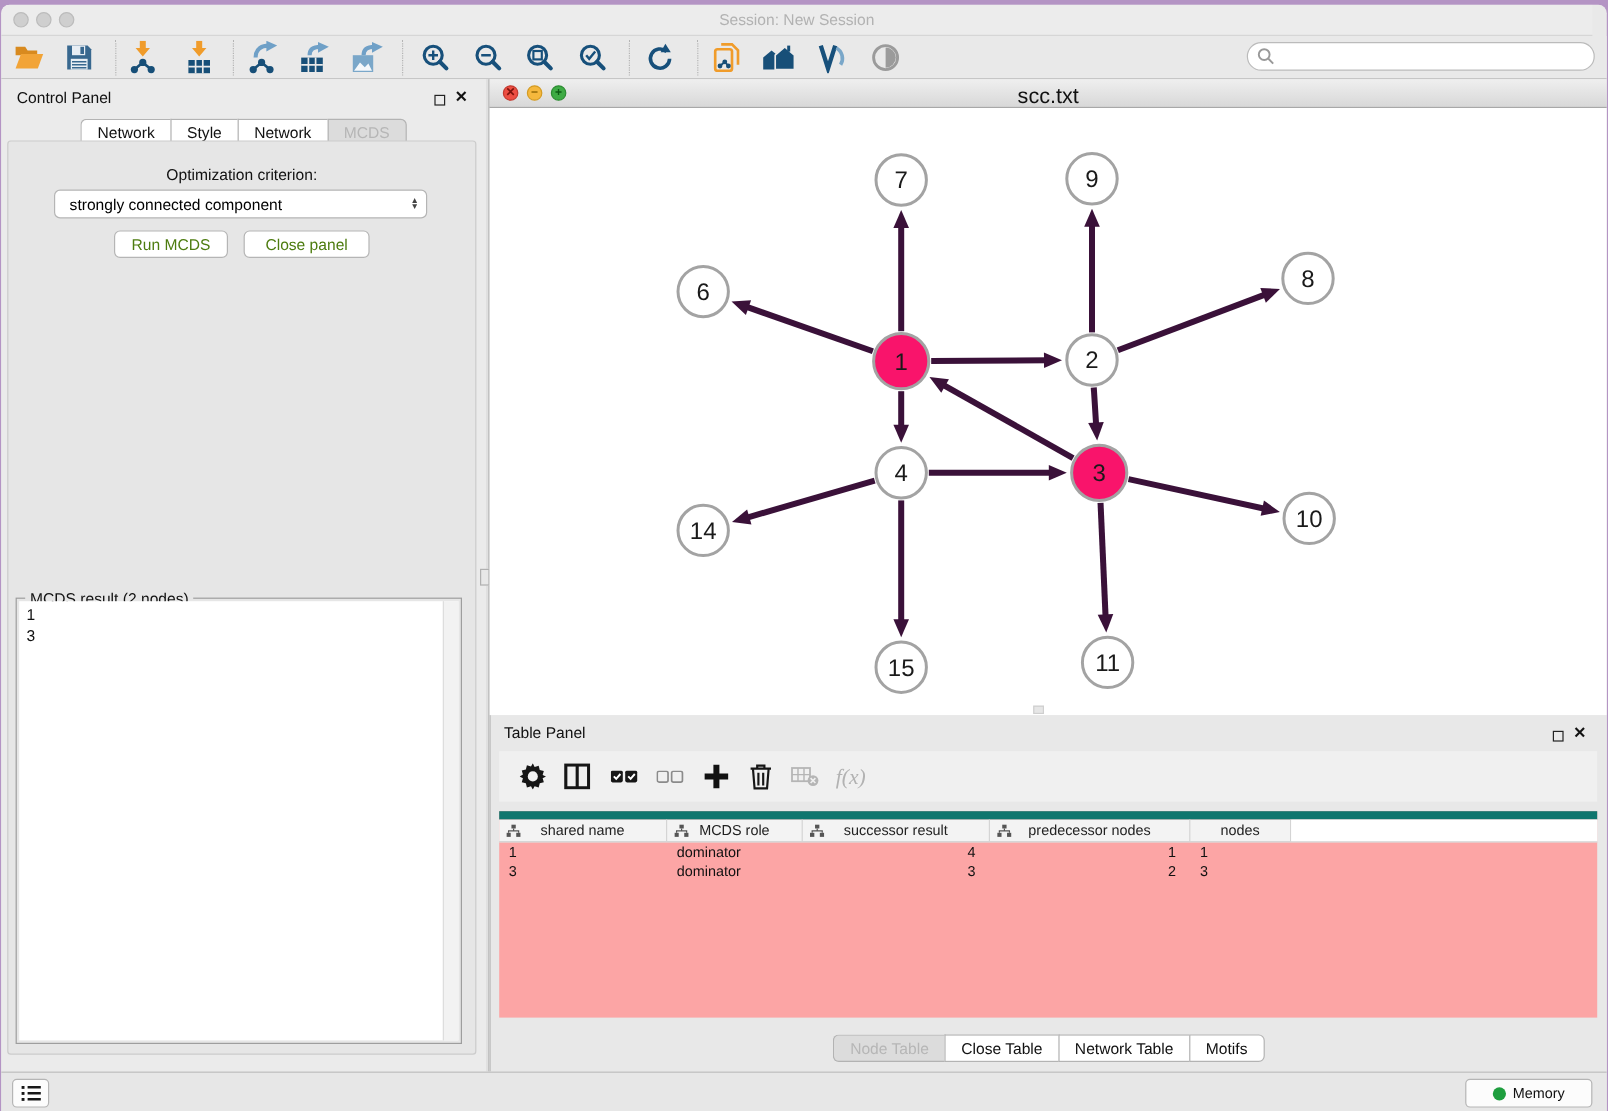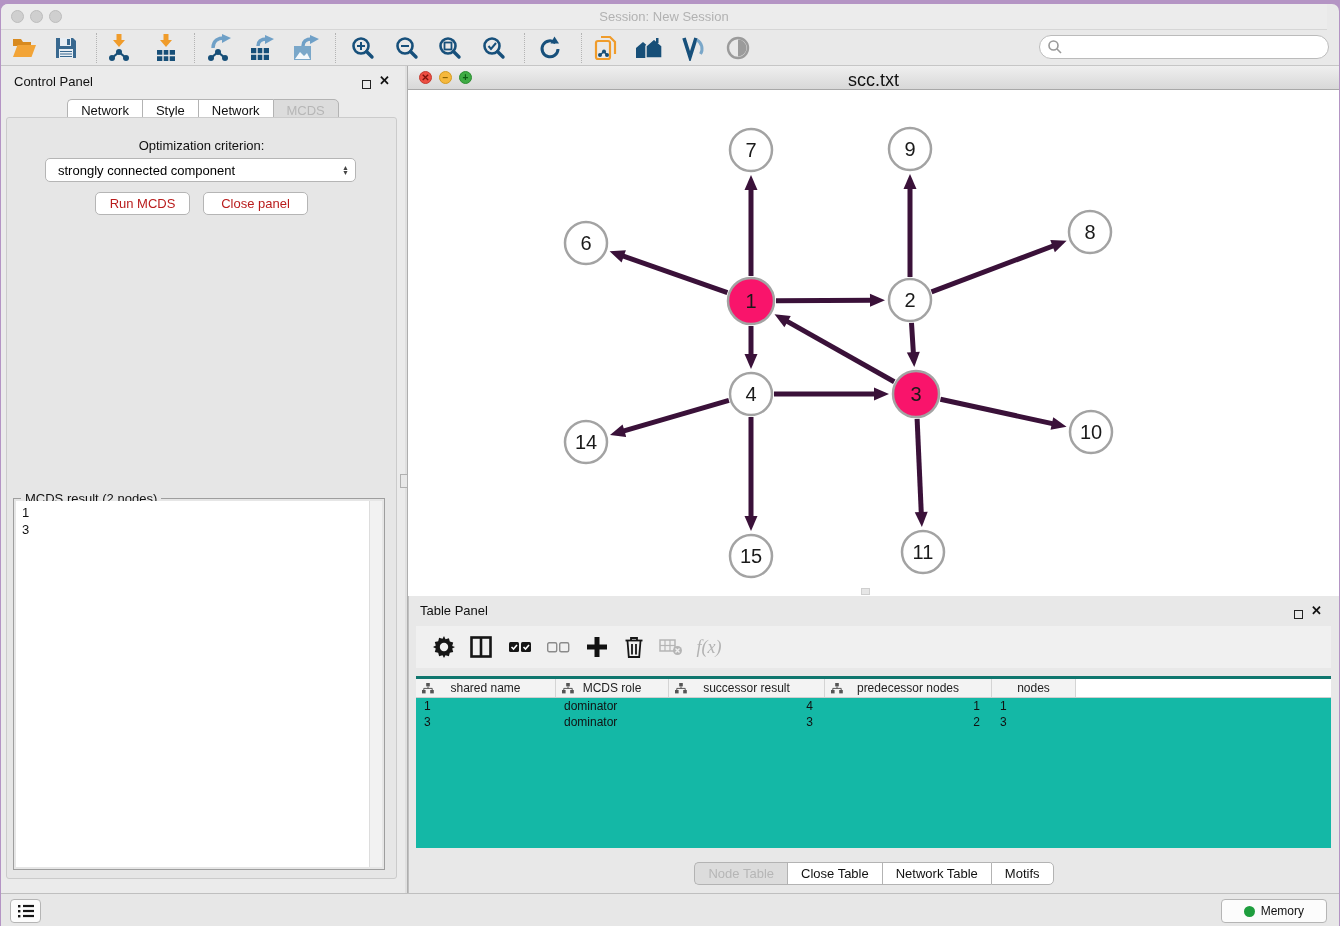--- a/index.html
+++ b/index.html
@@ -42,21 +42,21 @@
   .tab:last-child { border-right-width:1px; border-radius:0 5px 5px 0; }
   .tab.active { background:#dcdcdc; color:#b6b6b6; }
   #cp-body { left:5px; right:8px; top:51px; bottom:14px; background:#e6e6e6;
              border:1px solid #cbcbcb; border-radius:3px; }
   #opt-label { top:20px; left:0; right:0; text-align:center; font-size:13px; color:#111; }
   #criterion-combo { left:38px; right:40px; top:40px; height:24px; background:#fff; border:1px solid #b5b5b5;
                      border-radius:5px; display:flex; align-items:center; padding:0 6px 0 12px; font-size:13px; }
   #criterion-combo .val { flex:1; }
   .stepper { display:flex; flex-direction:column; align-items:center; line-height:5px; font-size:7px; color:#444; }
   .btn { position:absolute; top:74px; height:23px; background:#fff; border:1px solid #b5b5b5; border-radius:5px;
-         font-size:13px; color:#b91c1c; display:flex; align-items:center; justify-content:center; font-family:inherit; }
+         font-size:13px; color:#4d7c0f; display:flex; align-items:center; justify-content:center; font-family:inherit; }
   #run-btn { left:88px; width:95px; }
   #closepanel-btn { left:196px; width:105px; }
   #result-group { left:6px; right:11px; top:380px; bottom:8px; border:1px solid #9e9e9e; }
   #result-title { position:absolute; top:-8px; left:7px; background:#e6e6e6; padding:0 4px; font-size:13px; color:#111; }
   #result-text { position:absolute; left:2px; right:2px; top:2px; bottom:2px; background:#fff;
                  font-size:13px; color:#111; padding:3px 6px; white-space:pre; line-height:17px; overflow:hidden; }
   #result-scroll { position:absolute; right:2px; top:2px; bottom:2px; width:13px; background:#f2f2f2; border-left:1px solid #ddd; }
 
   
   #v-divider { top:62px; left:404px; width:3px; bottom:33px; background:#e0e0e0; border-right:1px solid #aeaeae; }
@@ -71,21 +71,21 @@
   #net-title { top:4px; left:0; right:0; text-align:center; font-size:18px; color:#111; }
   #net-canvas { top:24px; left:0; right:0; bottom:0; background:#fff; }
   #canvas-grip { position:absolute; left:453px; bottom:1px; width:9px; height:7px; background:#e6e6e6; border:1px solid #cfcfcf; }
 
   
   #table-panel { top:592px; left:407px; right:0; bottom:33px; background:#e8e8e8; border-left:1px solid #c0c0c0; }
   #tp-title { top:7px; left:11px; font-size:13px; color:#111; }
   #tp-toolbar { top:30px; left:7px; right:8px; height:42px; background:#f0f0f0; }
   .tpicon { position:absolute; top:7px; width:30px; height:28px; display:flex; align-items:center; justify-content:center; }
   #fx-label { font-style:italic; font-family:"Liberation Serif", serif; font-size:18px; color:#b2b2b2; }
-  #tp-table { top:80px; left:7px; right:8px; bottom:45px; background:#14b8a6; border-top:3px solid #0f766e; }
+  #tp-table { top:80px; left:7px; right:8px; bottom:45px; background:#fca5a5; border-top:7px solid #0f766e; }
   #tp-head { display:flex; height:19px; border-bottom:1px solid #cfcfcf; background:#f3f3f3; }
   .th { position:relative; border-right:1px solid #d4d4d4; font-size:12px; color:#222;
         display:flex; align-items:center; justify-content:center; }
   .th .tree-ic { position:absolute; left:6px; top:4px; }
   .th-rest { flex:1; background:#fff; border:none; }
   .tr { display:flex; height:16px; }
   .td { font-size:12px; color:#111; line-height:16px; padding:0 8px; overflow:hidden; }
   #tp-tabs { position:absolute; bottom:8px; left:0; right:0; display:flex; justify-content:center;margin-top:28px; }
 
   

